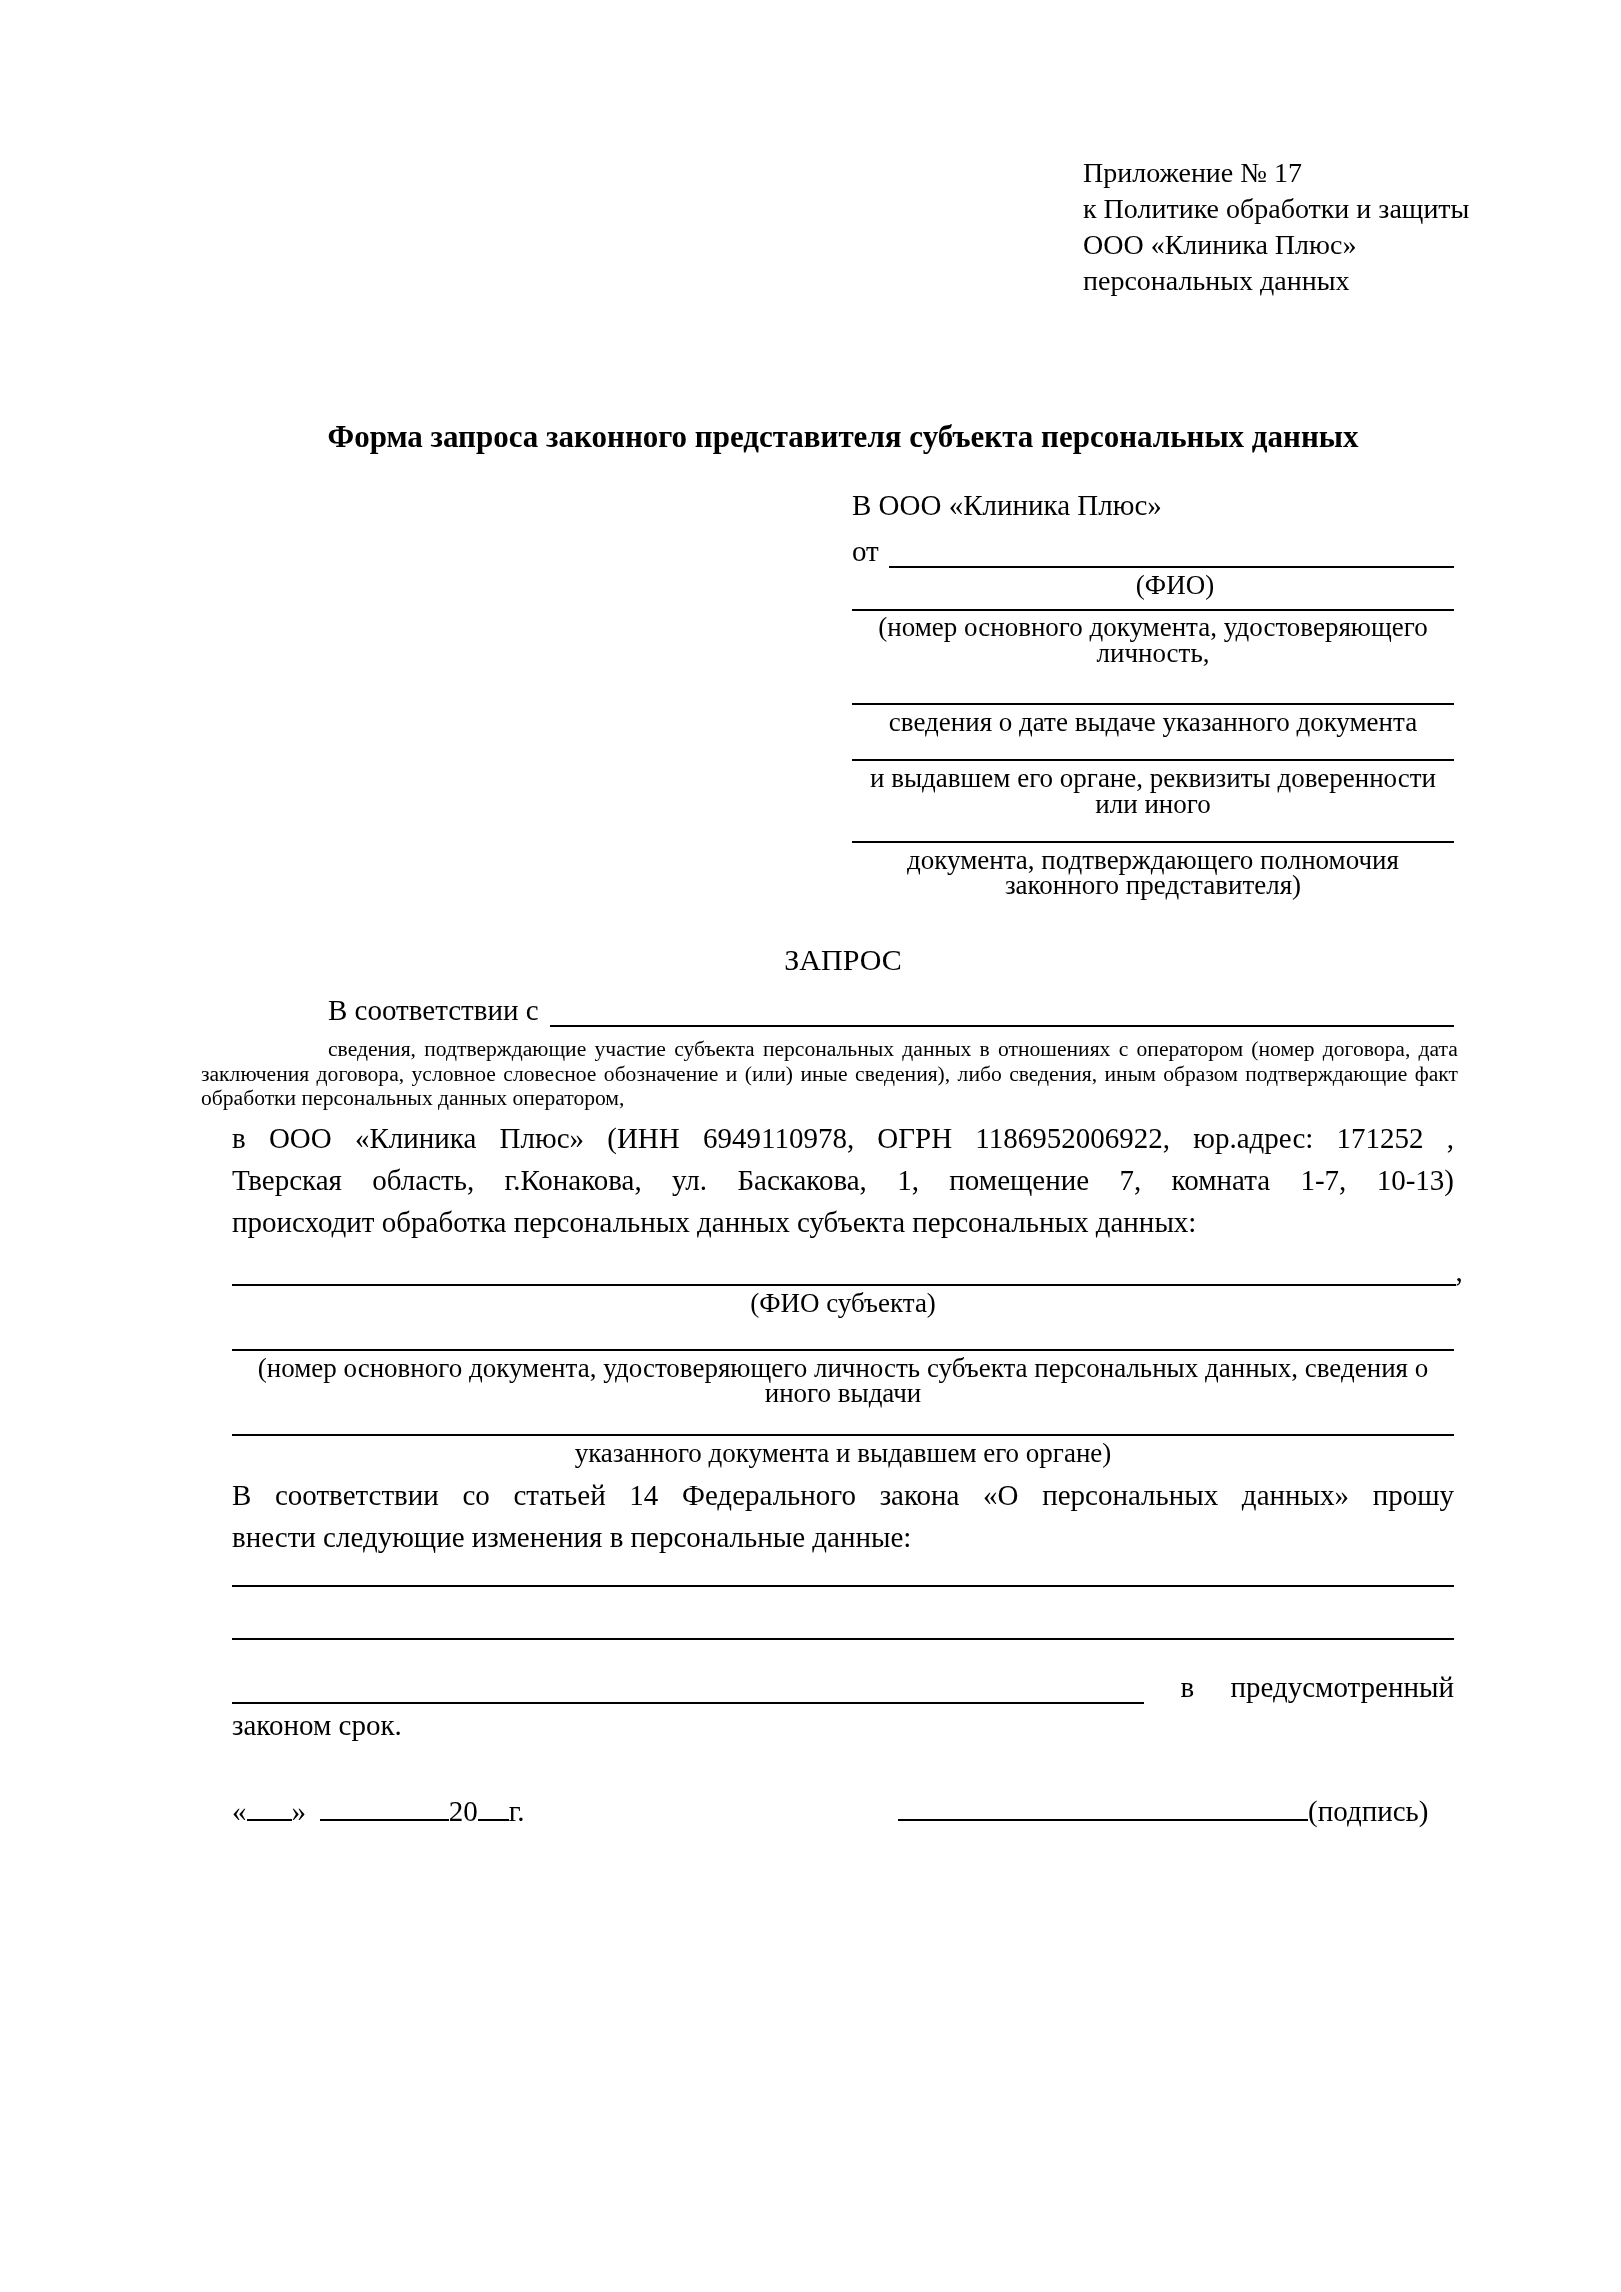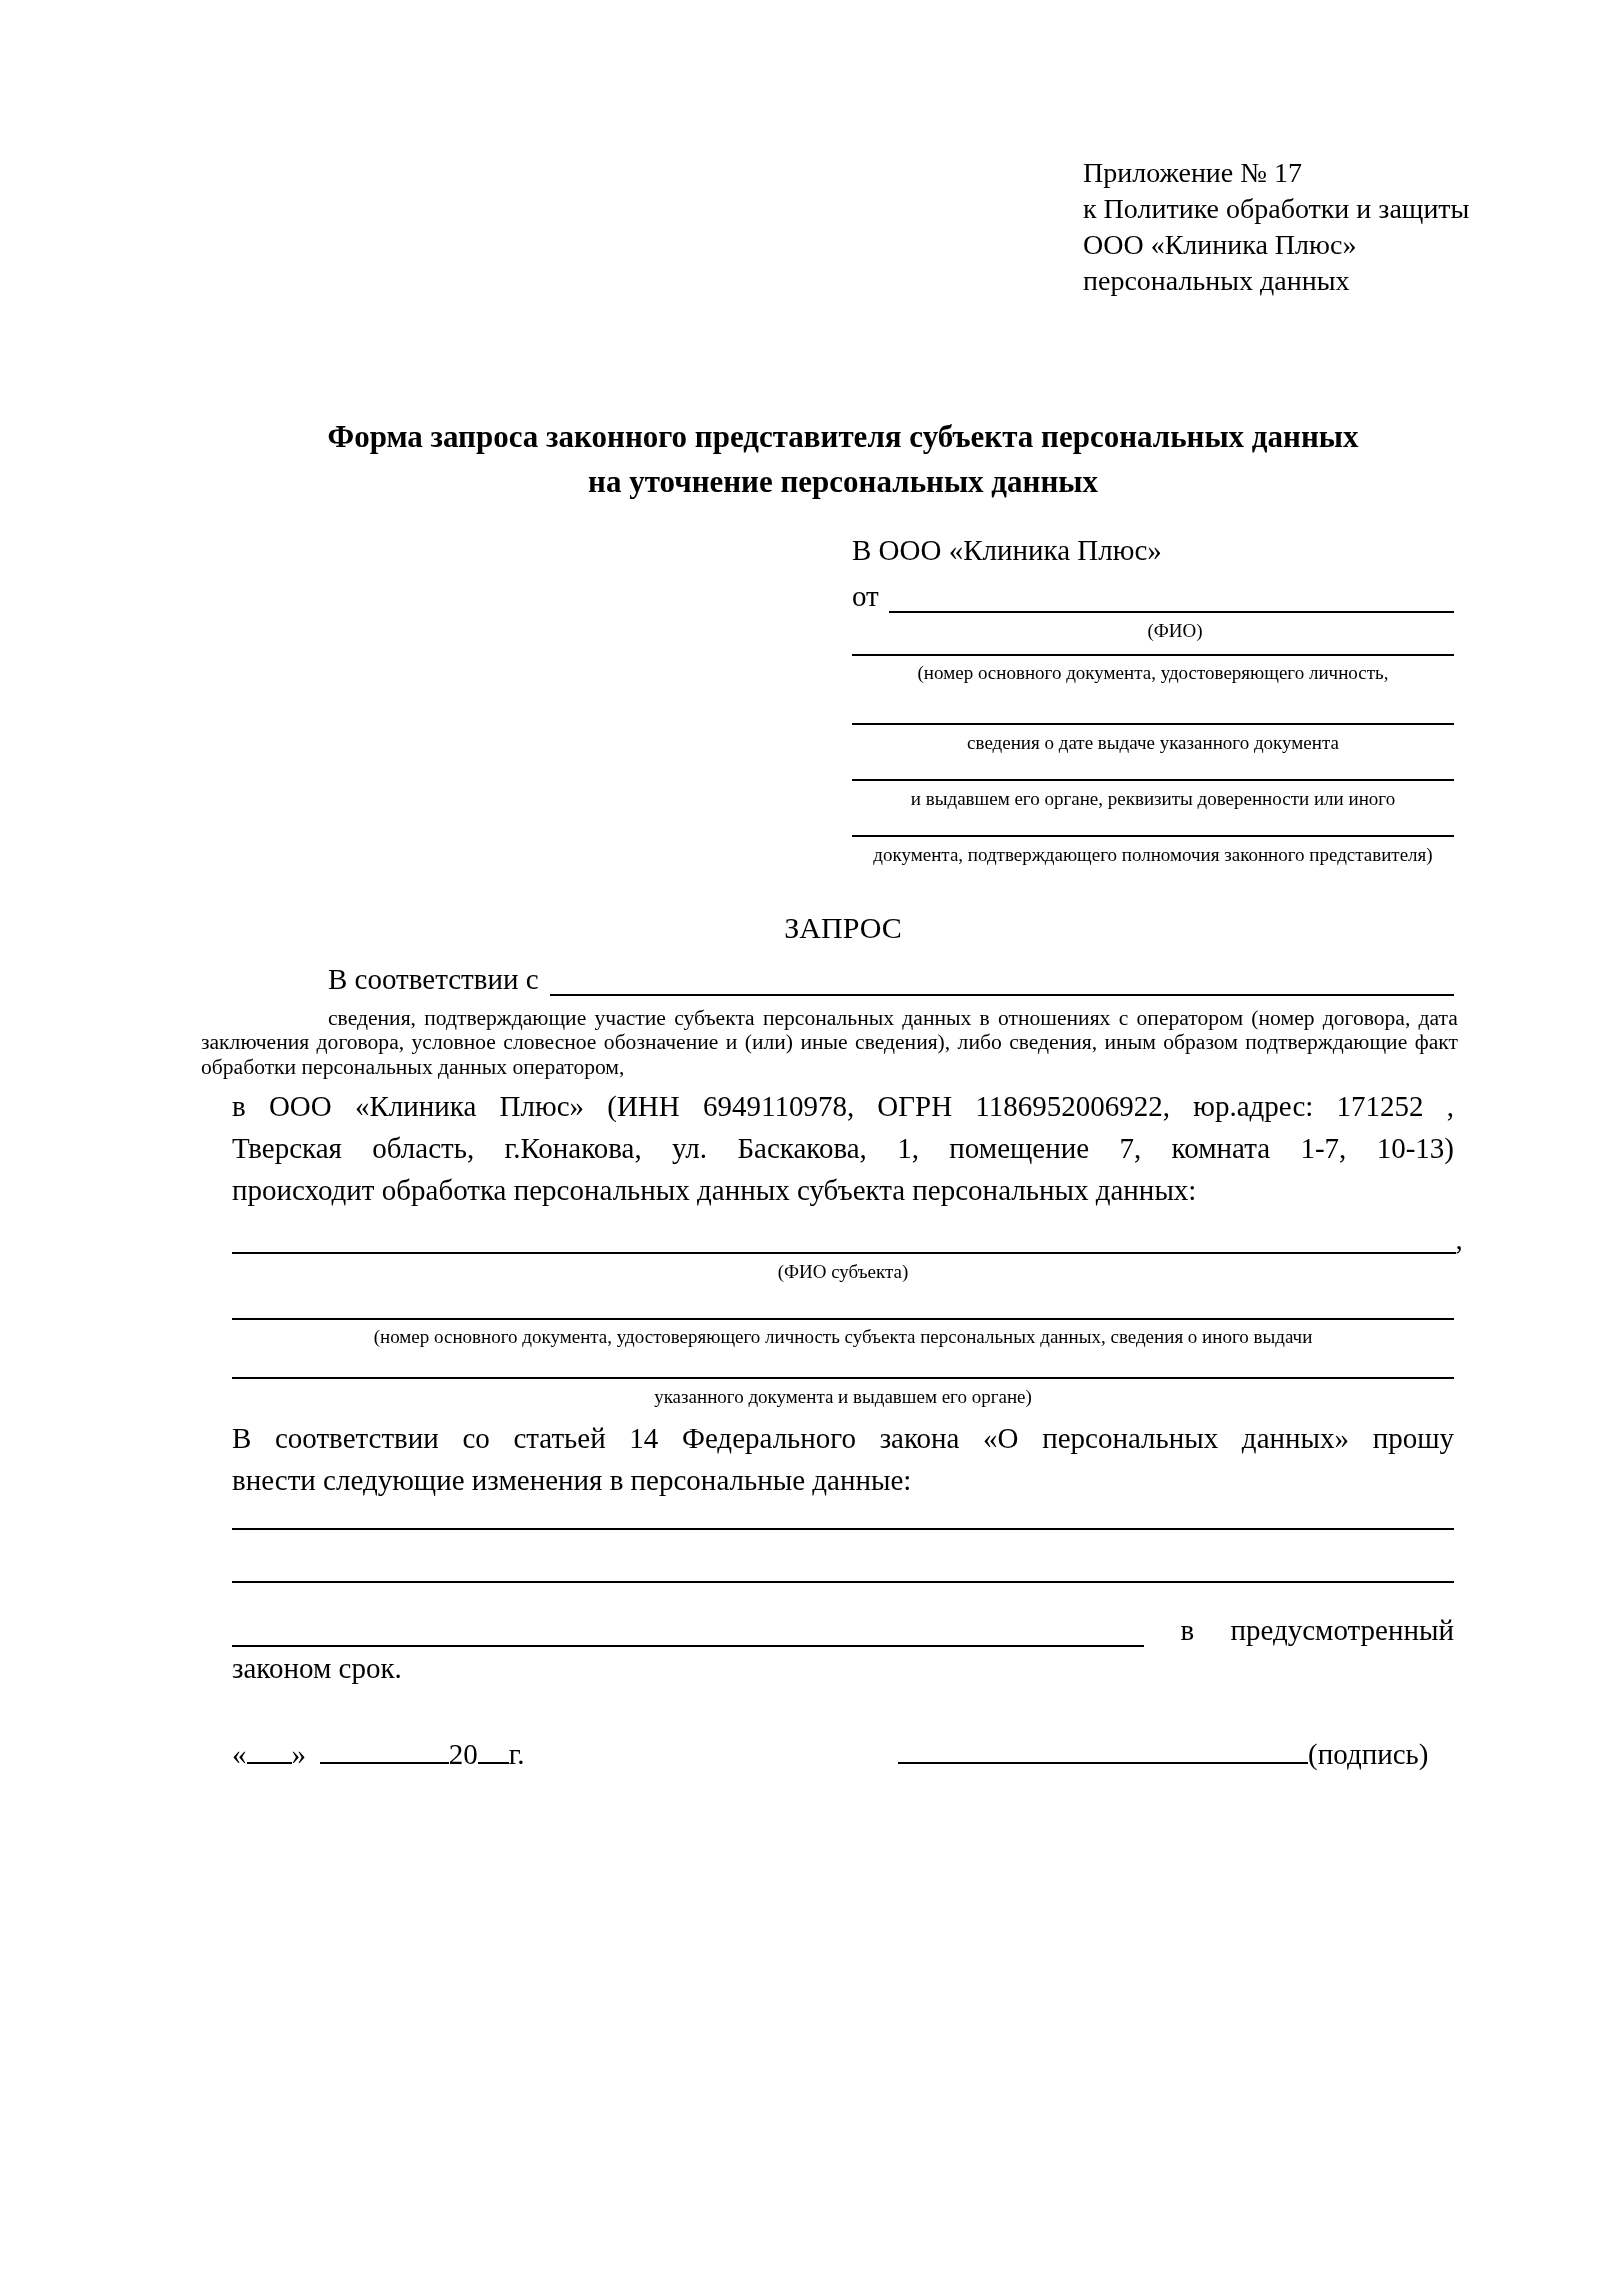--- a/index.html
+++ b/index.html
@@ -31,21 +31,21 @@
     line-height: 45px;
   }
 
   .right-block { margin-left: 620px; margin-top: 27.4px; font-size: 29px; }
   .to-line { line-height: 39px; }
   .from-row { display: flex; align-items: flex-end; height: 43px; }
   .from-row .lbl { line-height: 33px; }
   .blank { flex: 1 1 auto; border-bottom: 2.9px solid #000; }
   .from-row .blank { margin-left: 9.8px; height: 33px; }
   .cap {
-    font-size: 19px;
+    font-size: 27px;
     line-height: 25.5px;
     text-align: center;
     margin-top: 4.9px;
   }
   .fio-cap { padding-left: 44px; }
   .fieldline { border-bottom: 2.9px solid #000; }
   .f1 { height: 11.8px; }
   .f2 { height: 39px; }
   .f3 { height: 25.5px; }
   .f4 { height: 25.5px; }
@@ -117,21 +117,20 @@
     <div>Приложение № 17</div>
     <div>к Политике обработки и защиты</div>
     <div>ООО «Клиника Плюс»</div>
     <div>персональных данных</div>
   </div>
 
   <div class="content">
 
     <div class="title">
       <div>Форма запроса законного представителя субъекта персональных данных</div>
-      <div>на уточнение персональных данных</div>
     </div>
 
     <div class="right-block">
       <div class="to-line">В ООО «Клиника Плюс»</div>
       <div class="from-row">
         <span class="lbl">от</span>
         <span class="blank"></span>
       </div>
       <div class="cap fio-cap">(ФИО)</div>
 

